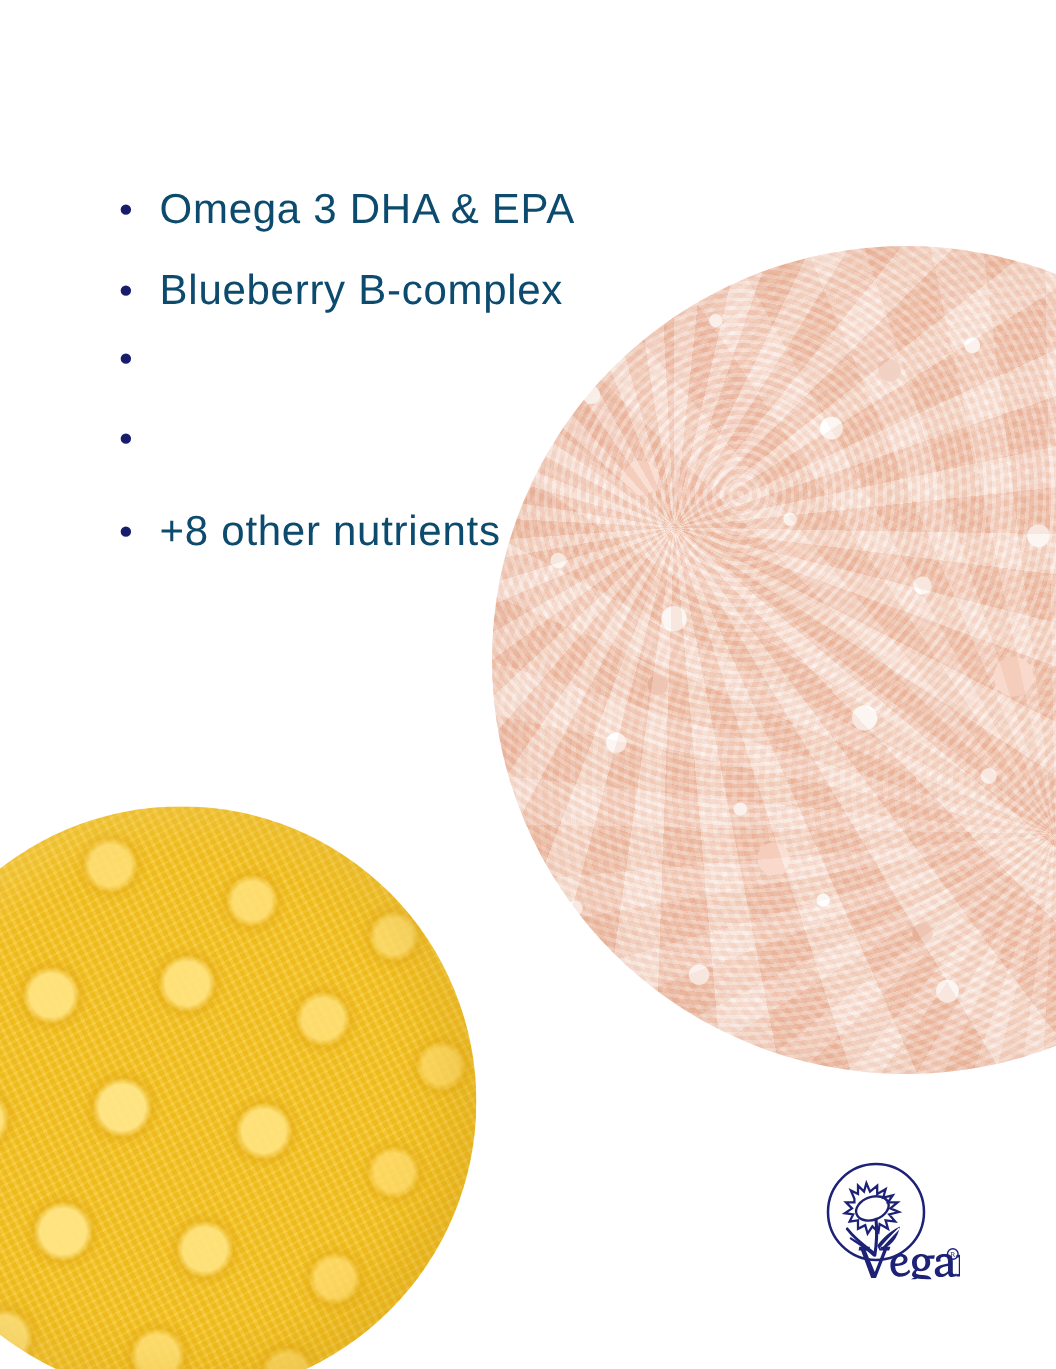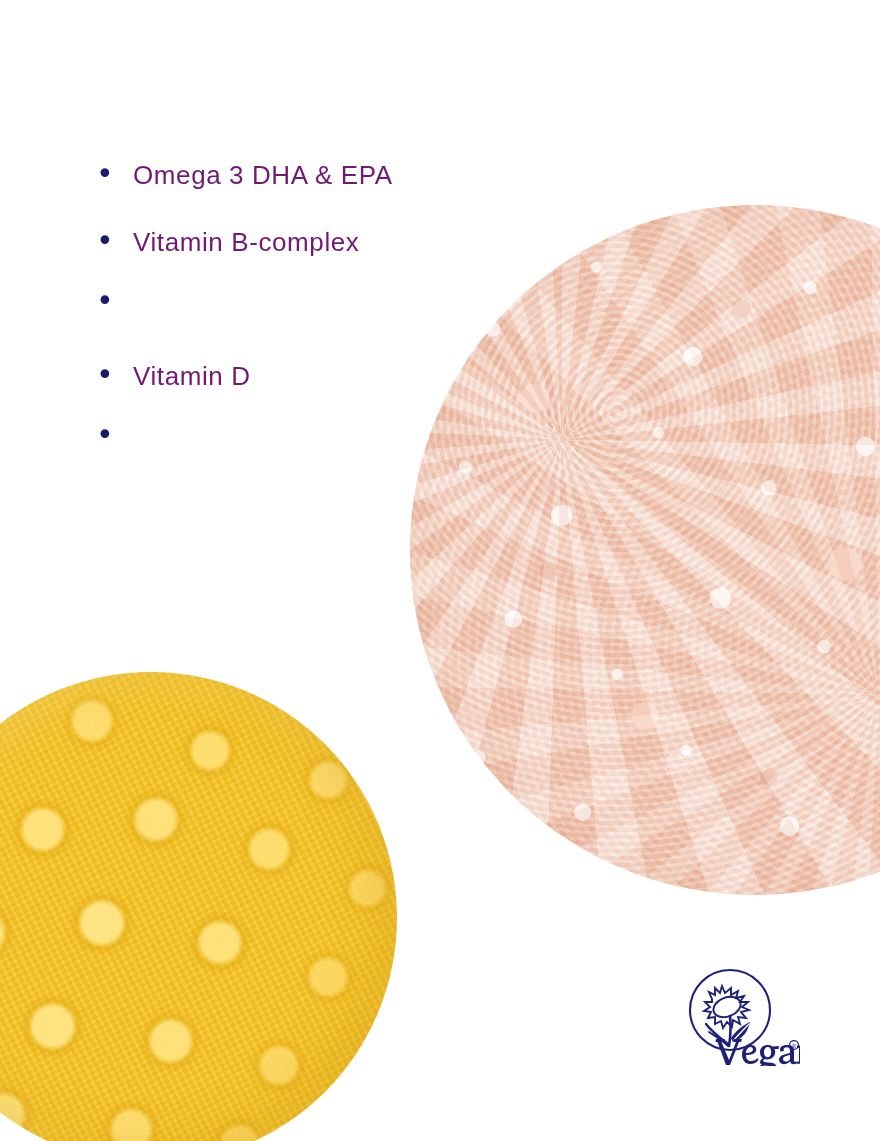--- a/index.html
+++ b/index.html
@@ -136,23 +136,23 @@
   }
   .benefit-bullet {
     width: 37px;
     flex: 0 0 37px;
     color: #171c6b;
     font-size: 30px;
     line-height: 1;
     font-family: "DejaVu Sans", sans-serif;
   }
   .benefit-text {
-    color: #701a75;
+    color: #0c4a6e;
     font-family: "Liberation Sans", sans-serif;
-    font-size: 26px;
+    font-size: 35px;
     line-height: 46px;
     letter-spacing: .6px;
     white-space: nowrap;
   }
 
   
   #vegan-logo {
     position: absolute;
     left: 684px;
     top: 966px;
@@ -179,31 +179,31 @@
 
   <div class="powder" id="yellow-disc"></div>
 
   <ul id="benefits-list">
     <li class="benefit-row">
       <span class="benefit-bullet">•</span>
       <span class="benefit-text">Omega 3 DHA &amp; EPA</span>
     </li>
     <li class="benefit-row">
       <span class="benefit-bullet">•</span>
-      <span class="benefit-text">Vitamin B-complex</span>
-    </li>
-    <li class="benefit-row">
-      <span class="benefit-bullet">•</span>
-    </li>
-    <li class="benefit-row">
-      <span class="benefit-bullet">•</span>
-      <span class="benefit-text">Vitamin D</span>
-    </li>
-    <li class="benefit-row">
-      <span class="benefit-bullet">•</span>
+      <span class="benefit-text">Blueberry B-complex</span>
+    </li>
+    <li class="benefit-row">
+      <span class="benefit-bullet">•</span>
+    </li>
+    <li class="benefit-row">
+      <span class="benefit-bullet">•</span>
+    </li>
+    <li class="benefit-row">
+      <span class="benefit-bullet">•</span>
+      <span class="benefit-text">+8 other nutrients</span>
     </li>
   </ul>
 
   <div id="vegan-logo">
     <svg width="116" height="100" viewBox="0 0 116 100" xmlns="http://www.w3.org/2000/svg">
 
       <circle cx="46" cy="44" r="40" fill="none" stroke="#1d2277" stroke-width="2.1"></circle>
 
       <g fill="none" stroke="#1d2277" stroke-width="1.9" stroke-linejoin="miter">
         <path d="M28 33 L25 26 L31 29 L31 22 L36 27 L38 20 L41 27 L47 22 L47 29 L54 25 L52 32

